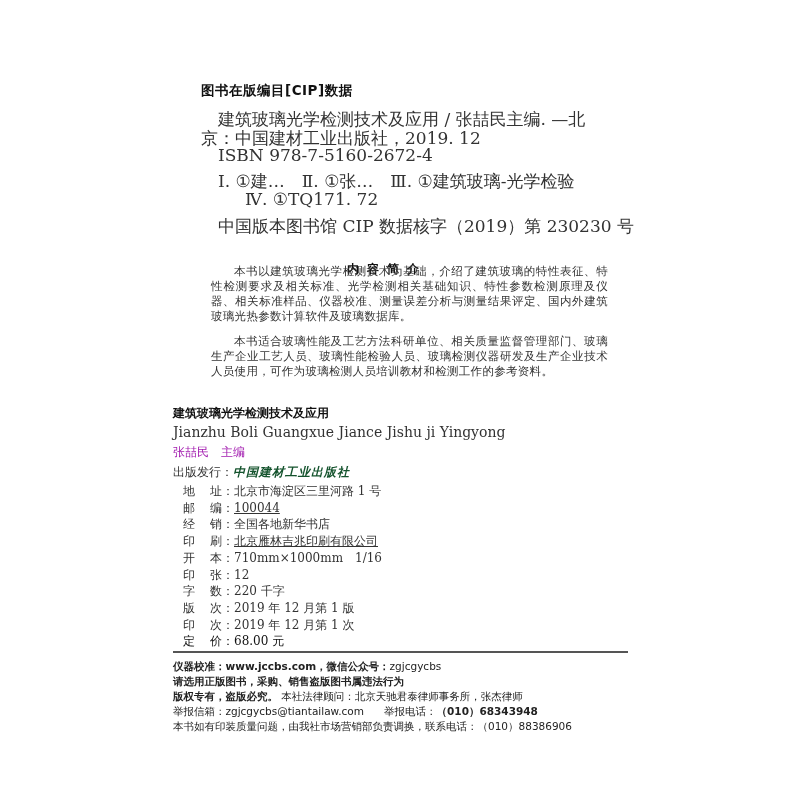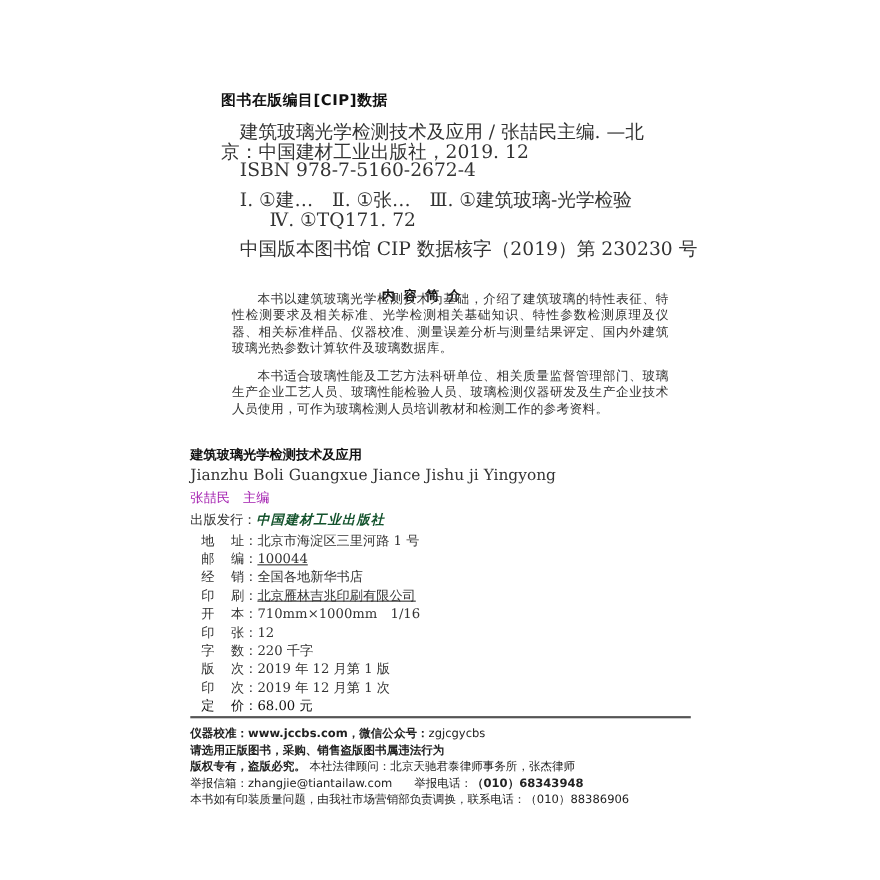--- a/index.html
+++ b/index.html
@@ -60,14 +60,14 @@
 <div class="abs info-row" style="top: 599.9px;"><span class="info-key1">版</span><span class="info-key2">次：</span><span>2019 年 12 月第 1 版</span></div>
 <div class="abs info-row" style="top: 616.6px; margin-top: 0px;"><span class="info-key1">印</span><span class="info-key2">次：</span><span>2019 年 12 月第 1 次</span></div>
 
 <div class="abs info-row price" style="top: 633.3px;"><span class="info-key1">定</span><span class="info-key2">价：</span><span>68.00 元</span></div>
 
 <div class="rule"></div>
 
 <div class="abs foot" style="top:660px;"><span class="bold">仪器校准：</span><span class="bold">www.jccbs.com</span><span class="bold">，微信公众号：</span><span>zgjcgycbs</span></div>
 <div class="abs foot" style="top:675px;font-weight:bold;">请选用正版图书，采购、销售盗版图书属违法行为</div>
 <div class="abs foot" style="top:690px;"><span class="bold">版权专有，盗版必究。</span>&nbsp;<span>本社法律顾问：北京天驰君泰律师事务所，张杰律师</span></div>
-<div class="abs foot" style="top:705px;"><span>举报信箱：</span><span>zhangjie@tiantailaw.com</span>&nbsp;&nbsp;&nbsp;&nbsp;&nbsp;&nbsp;<span>举报电话：</span><span class="bold">（010）68343948</span></div>
+<div class="abs foot" style="top:705px;"><span>举报信箱：</span><span>zgjcgycbs@tiantailaw.com</span>&nbsp;&nbsp;&nbsp;&nbsp;&nbsp;&nbsp;<span>举报电话：</span><span class="bold">（010）68343948</span></div>
 <div class="abs foot" style="top:720px;">本书如有印装质量问题，由我社市场营销部负责调换，联系电话：（010）88386906</div>
 
 </body></html>

